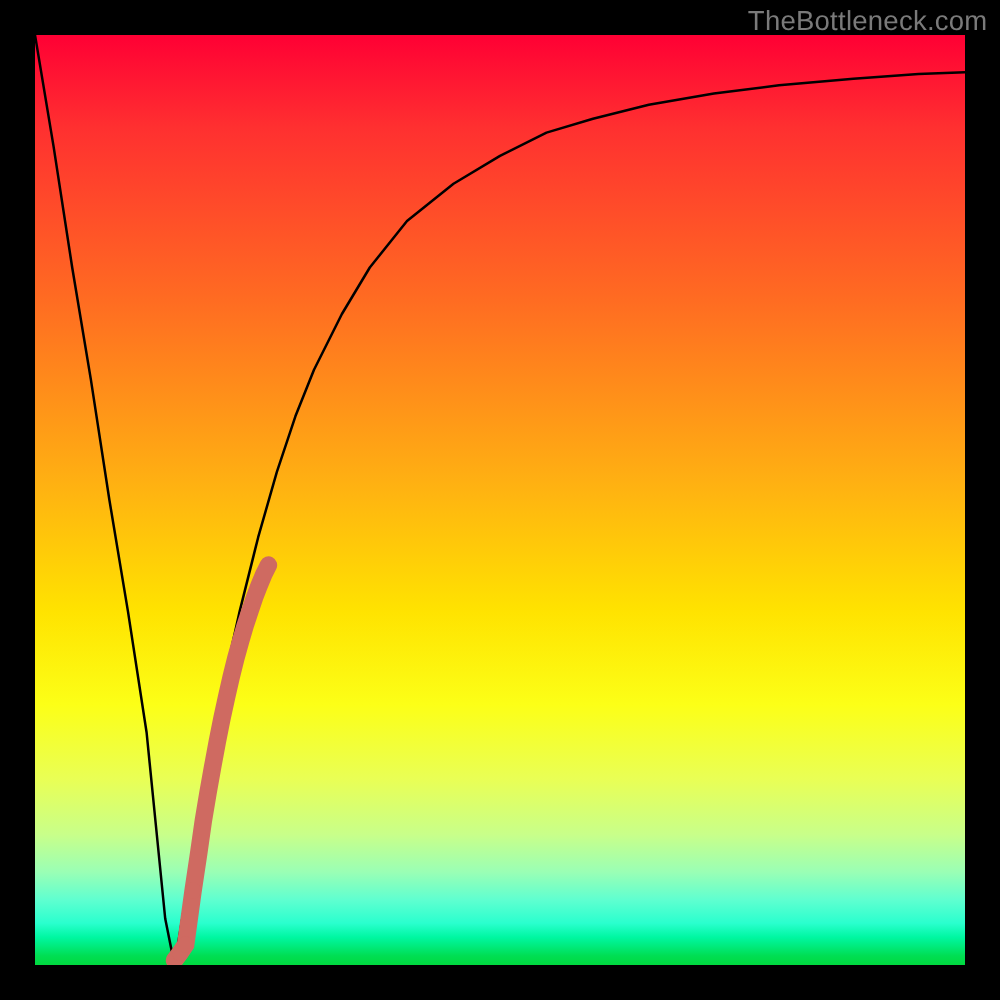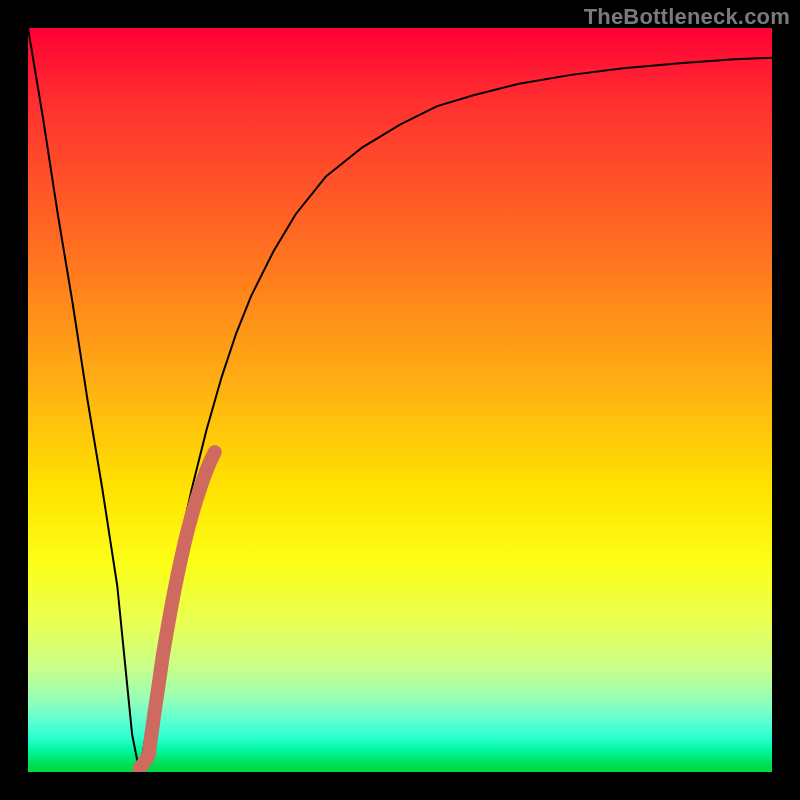--- a/index.html
+++ b/index.html
@@ -47,21 +47,21 @@
     left: 0; top: 0;
     width: 744px;
     height: 744px;
   }
   .watermark {
     position: absolute;
     top: 4px;
     right: 10px;
     color: #7a7a7a;
     font-size: 22px;
-    font-weight: 700;
+    font-weight: 400;
     letter-spacing: 0.2px;
     user-select: none;
   }
 </style>
 </head>
 <body>
 
 <div class="frame">
   <div class="plot">
     <svg class="curve" viewBox="0 0 744 744" preserveAspectRatio="none">

